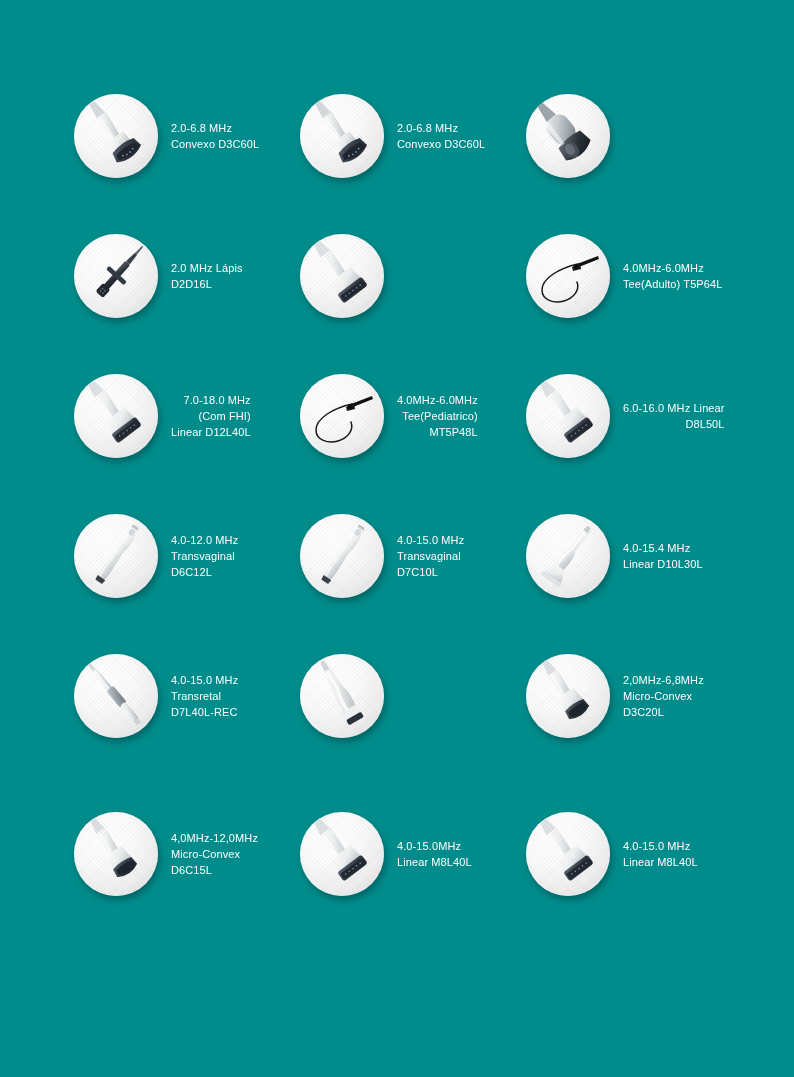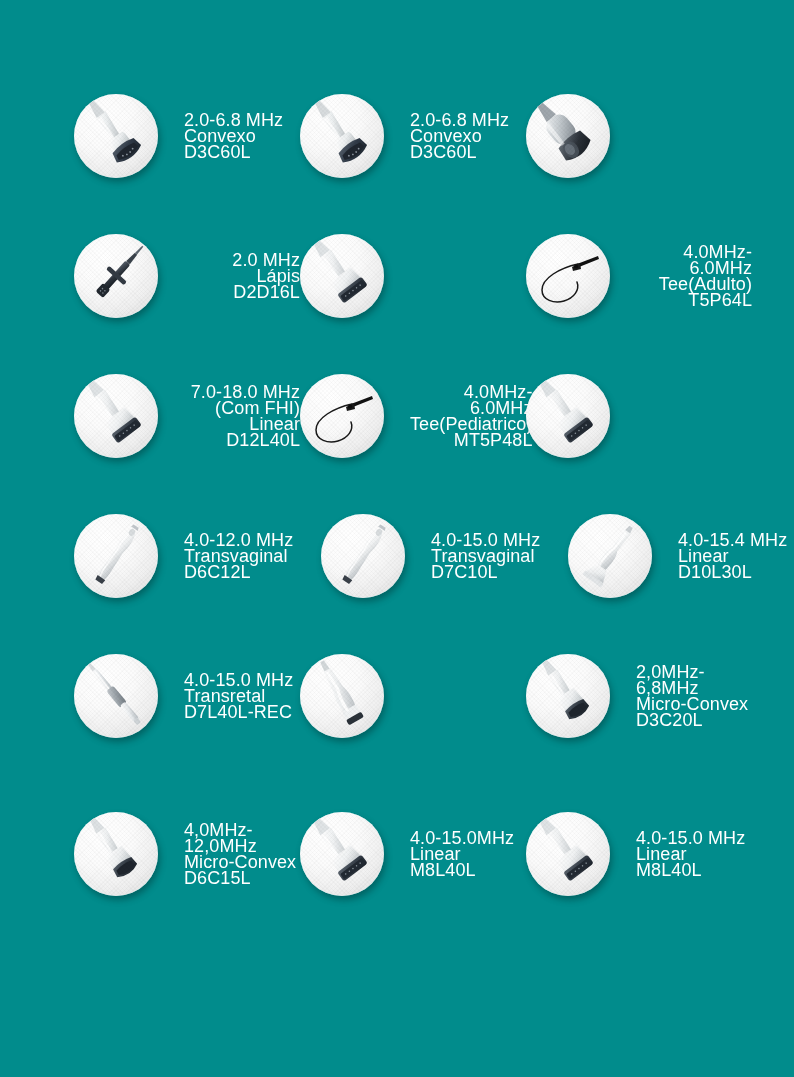--- a/index.html
+++ b/index.html
@@ -65,23 +65,23 @@
     pointer-events: none;
   }
   .probe-art {
     position: absolute;
     inset: 0;
     width: 100%;
     height: 100%;
   }
 
   .probe-label {
-    margin-left: 26px;
+    margin-left: 13px;
     color: #ffffff;
-    font-size: 18px;
+    font-size: 11px;
     line-height: 16.2px;
     letter-spacing: 0.1px;
     white-space: pre-line;
     font-family: "Liberation Sans", sans-serif;
   }
 </style>
 </head>
 <body style="background: rgb(1, 140, 140);">
 
 <div id="probe-grid">
@@ -177,21 +177,21 @@
         <ellipse cx="-5" cy="11" rx="7" ry="9" fill="#4b535c" opacity="0.85"></ellipse>
         <ellipse cx="-6" cy="10" rx="4.5" ry="6" fill="#6f7881" opacity="0.8"></ellipse>
         <path d="M-3,-44 L3,-44 L6,-26 L-6,-26 Z" fill="#9fa6ac"></path>
         <path d="M-1.6,-54 L1.6,-54 L3,-44 L-3,-44 Z" fill="#8b4a3f"></path>
         <path d="M-9,-24 L-5,-24 L-6,2 L-10,2 Z" fill="#ffffff" opacity="0.55"></path>
       </g>
           </svg>
         </div>
       </div>
     </div>
-    <div class="probe-row" style="top: 206px; text-align: right;">
+    <div class="probe-row" style="top: 206px;">
       <div class="probe-cell col0">
         <div class="probe-disc">
           <svg class="probe-art" viewBox="0 0 84 84" xmlns="http://www.w3.org/2000/svg">
       <defs>
         <linearGradient id="g_pn" x1="0" y1="0" x2="1" y2="1">
           <stop offset="0" stop-color="#58606b"></stop>
                 <stop offset="0.5" stop-color="#2c333c"></stop>
           <stop offset="1" stop-color="#171c22"></stop>
         </linearGradient>
       </defs>
@@ -341,23 +341,25 @@
           <circle cx="0" cy="18.2" r="0.75"></circle>
                 <circle cx="4.5" cy="18.2" r="0.75"></circle>
           <circle cx="9" cy="18.2" r="0.75"></circle>
         </g>
         <path d="M-3,-44 L3,-44 L6,-28 L-6,-28 Z" fill="#dfe3e5"></path>
         <path d="M-1.3,-54 L1.3,-54 L2.6,-44 L-2.6,-44 Z" fill="#cdd2d5"></path>
         <path d="M-5,-26 L-2,-26 L-3,-2 L-6,-2 Z" fill="#ffffff" opacity="0.85"></path>
       </g>
           </svg>
         </div>
+        <div class="probe-label">6.0-16.0 MHz Linear
+D8L50L</div>
       </div>
     </div>
-    <div class="probe-row" style="top: 486px; justify-content: space-between;">
+    <div class="probe-row" style="top: 486px;">
       <div class="probe-cell col0">
         <div class="probe-disc">
           <svg class="probe-art" viewBox="0 0 84 84" xmlns="http://www.w3.org/2000/svg">
       <defs>
         <linearGradient id="g_tv" x1="0" y1="0" x2="1" y2="1">
           <stop offset="0" stop-color="#ffffff"></stop>
                 <stop offset="0.45" stop-color="#eef0f1"></stop>
           <stop offset="1" stop-color="#b6bcc0"></stop>
         </linearGradient>
       </defs>

